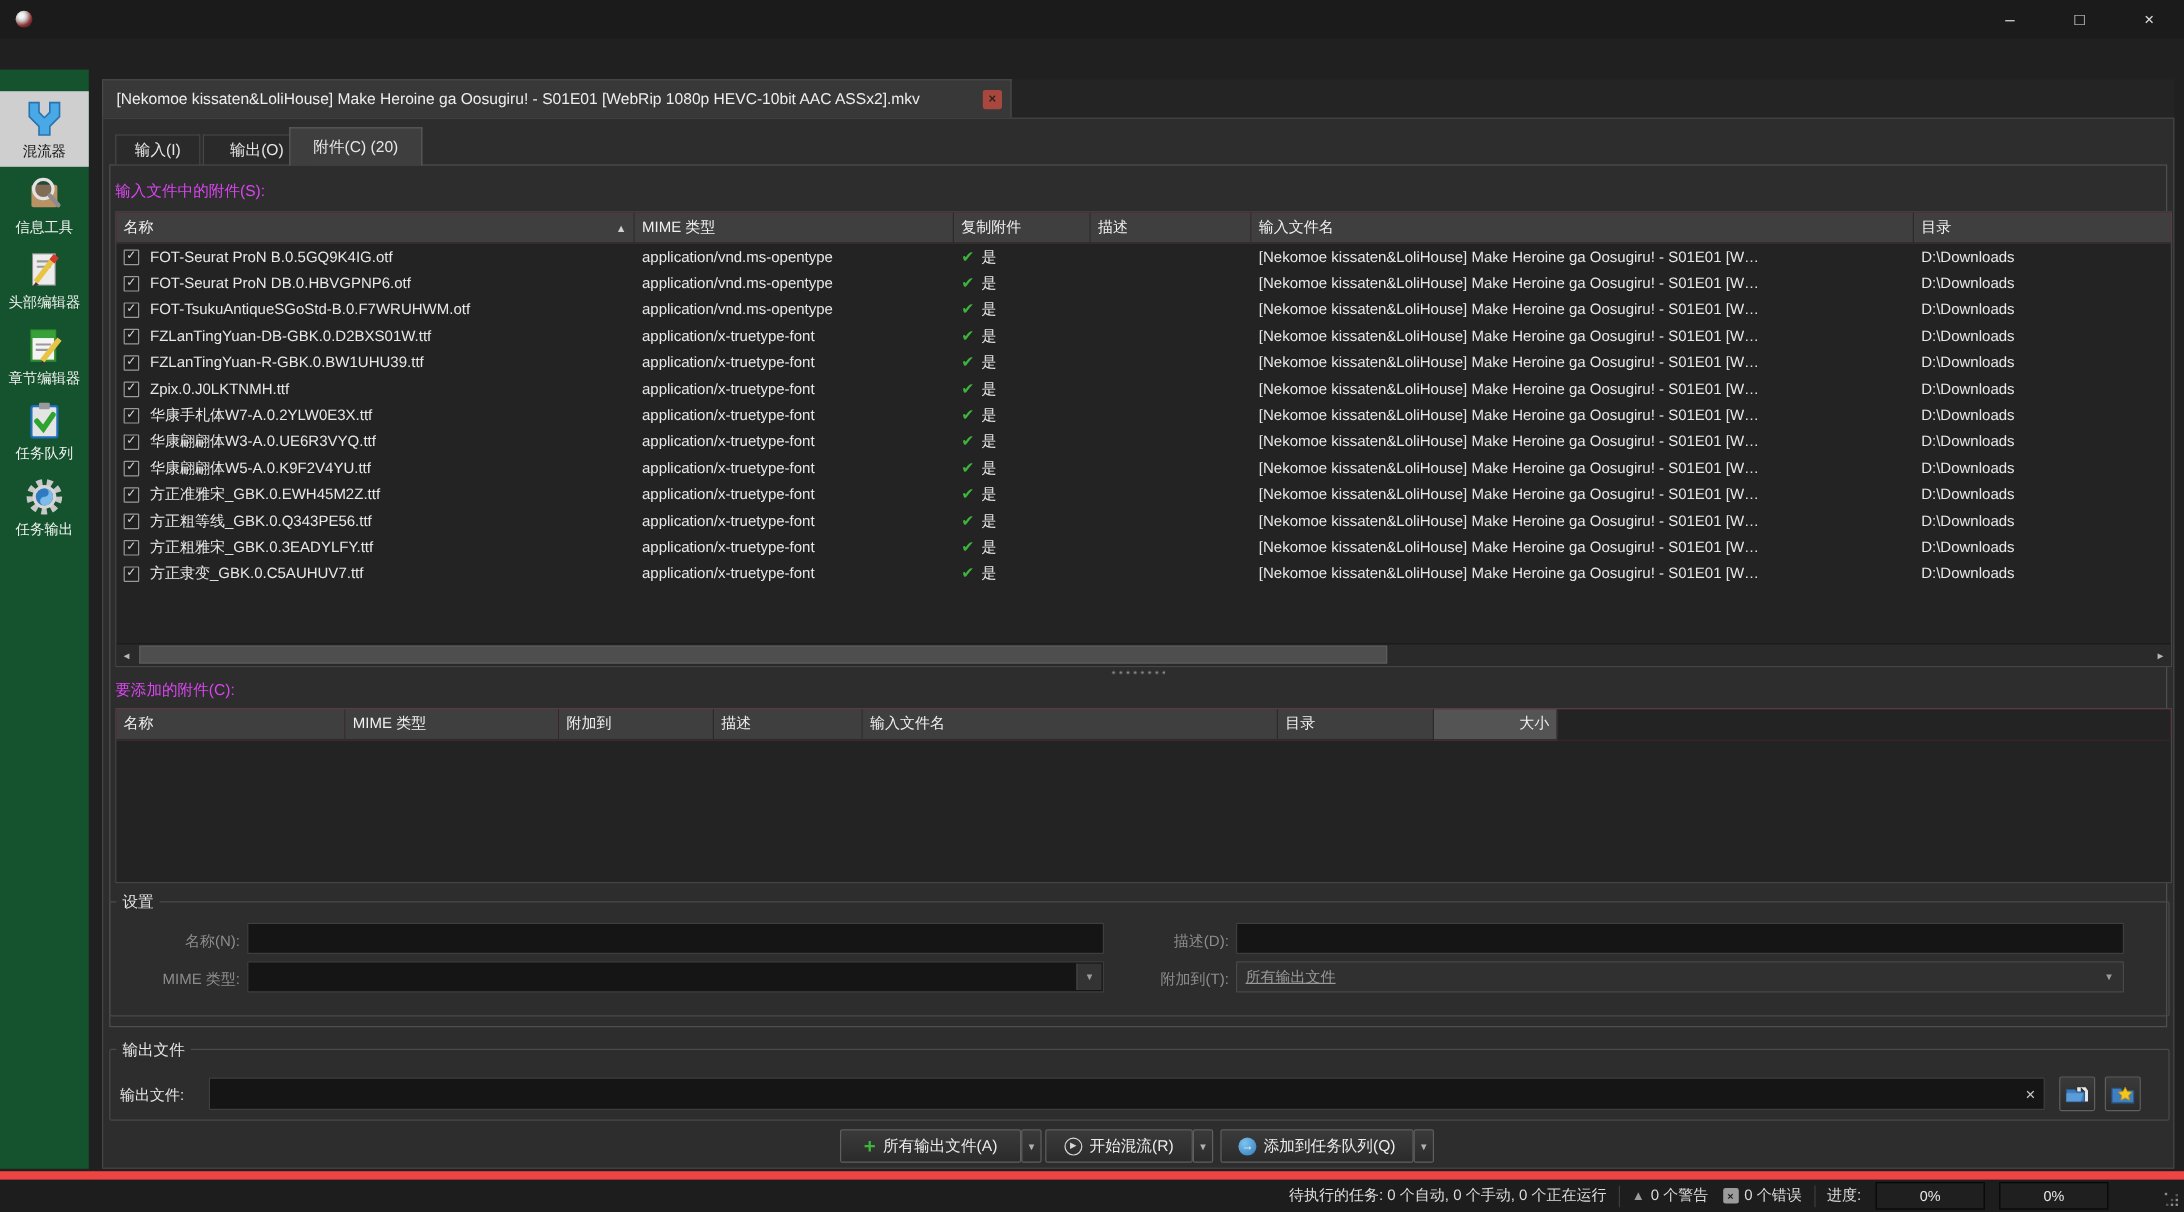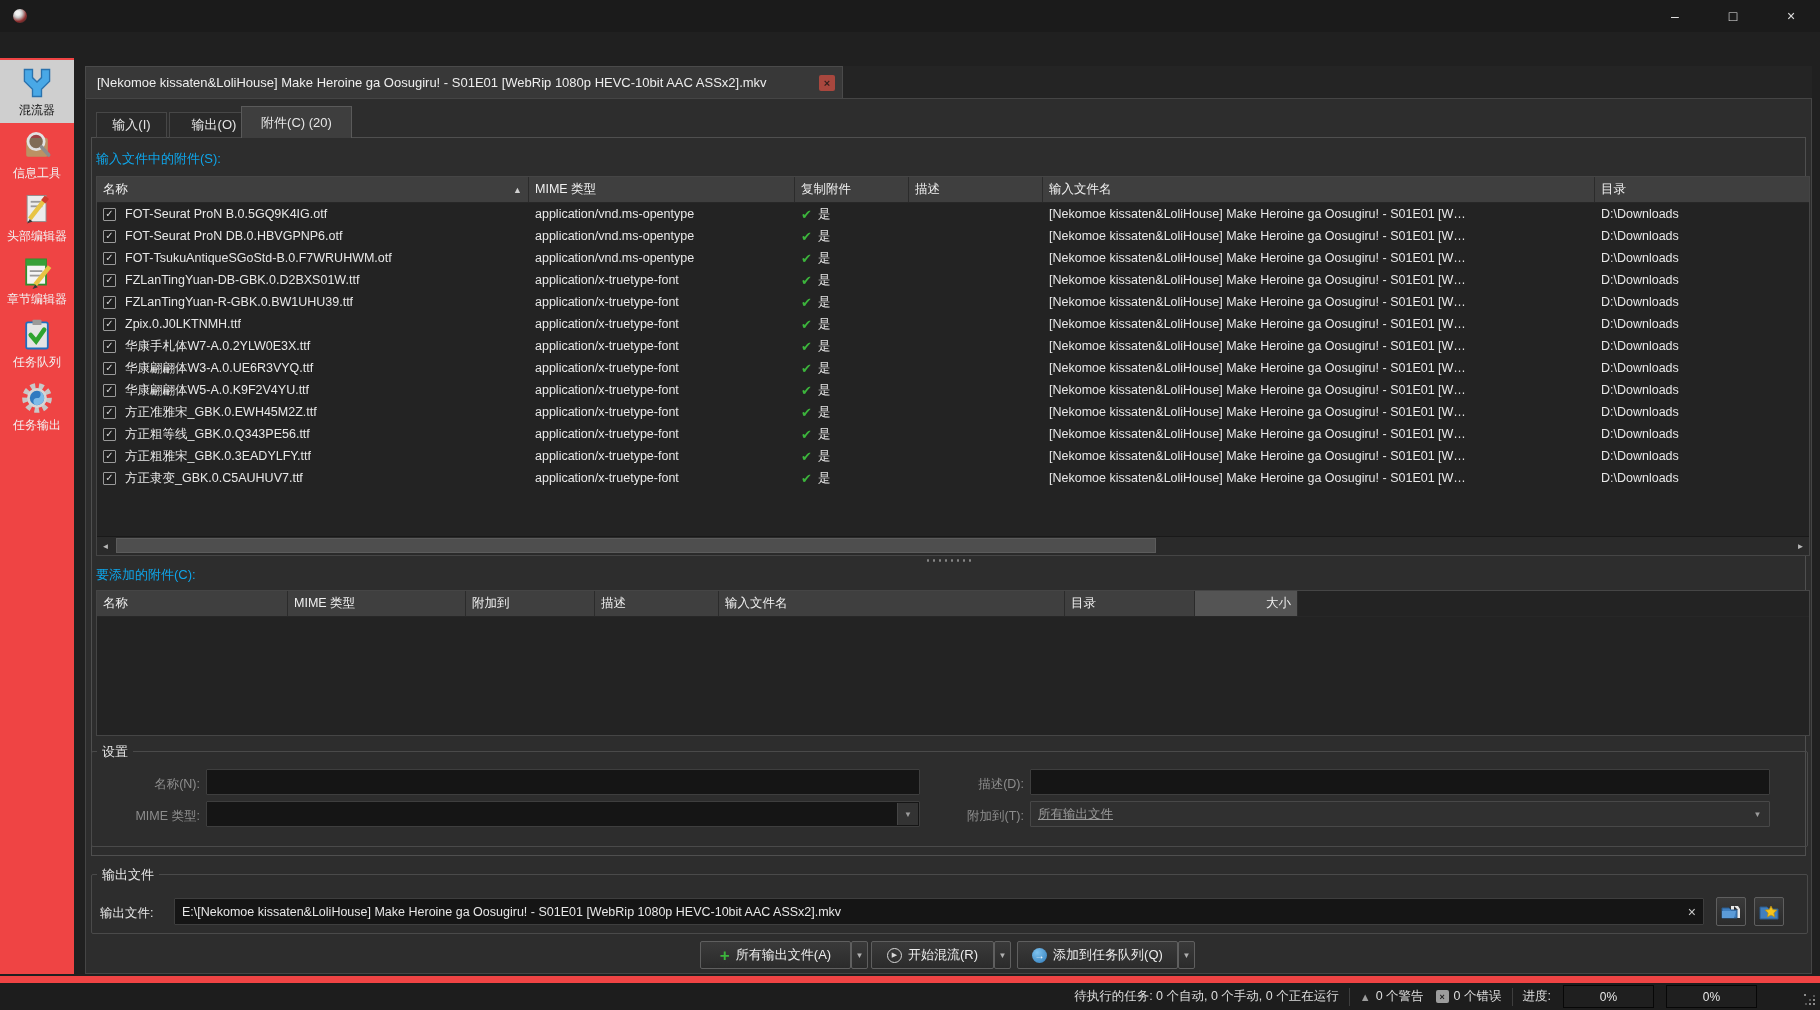--- a/index.html
+++ b/index.html
@@ -12,42 +12,42 @@
     background:radial-gradient(circle at 35% 30%, #f2f2f2 15%, #c9c9c9 32%, #8d2f2f 62%, #262626 95%); }
   .win-title { position:absolute; left:36px; top:0; line-height:32px; font-size:13px; color:#dcdcdc; white-space:nowrap; }
   .win-controls { position:absolute; right:0; top:0; height:32px; display:flex; }
   .win-btn { width:58px; height:32px; display:flex; align-items:center; justify-content:center; font-size:14px; color:#e0e0e0; }
 
   
   .menubar { position:absolute; left:0; top:32px; width:1820px; height:26px; background:#1e1e1e; display:flex; align-items:center; padding-left:4px; }
   .menu-item { padding:3px 11px; font-size:13.5px; color:#e4e4e4; white-space:nowrap; }
 
   
-  .sidebar { position:absolute; left:0; top:58px; width:74px; height:916px; background:#ef4444; padding-top:2px; }
+  .sidebar { position:absolute; left:0; top:58px; width:74px; height:916px; background:#14532d; padding-top:18px; }
   .side-item { width:74px; padding:5px 0 4px; text-align:center; }
   .side-item svg { display:block; margin:0 auto; }
   .side-label { font-size:12px; color:#f2f2f2; margin-top:1px; white-space:nowrap; }
   .side-item.selected { background:#cfcfcf; }
   .side-item.selected .side-label { color:#141414; }
 
   
   .tabstrip { position:absolute; left:85px; top:66px; width:1727px; height:32px; background:#242424; }
   .file-tab { position:absolute; left:0; top:0; width:758px; height:32px; background:#383838; border:1px solid #4a4a4a; border-bottom:none; }
   .file-tab-label { position:absolute; left:11px; top:0; line-height:31px; font-size:13px; color:#eeeeee; width:715px; white-space:nowrap; overflow:hidden; }
   .tab-close { position:absolute; right:7px; top:8px; width:16px; height:16px; background:#a8473e; border-radius:2px;
     display:flex; align-items:center; justify-content:center; font-size:11px; font-weight:bold; color:#33211e; }
 
   
   .tabpage { position:absolute; left:85px; top:98px; width:1727px; height:876px; background:#2d2d2d; border:1px solid #454545; }
   .subtab { position:absolute; height:26px; background:#2a2a2a; border:1px solid #474747; color:#e6e6e6; font-size:13px;
     display:flex; align-items:center; justify-content:center; z-index:2; }
   .subtab.active { background:#3e3e3e; border-color:#5a5a5a; border-bottom:none; z-index:4; }
   .inner-frame { position:absolute; left:91px; top:137px; width:1715px; height:719px; border:1px solid #4f4f4f; z-index:1; }
 
-  .sec-label { position:absolute; font-size:13px; color:#0ea5e9; white-space:nowrap; z-index:3; }
+  .sec-label { position:absolute; font-size:13px; color:#d946ef; white-space:nowrap; z-index:3; }
 
   
   .tbl { position:absolute; background:#232323; border:1px solid #454545; z-index:3; overflow:hidden; }
   .thead { display:flex; height:26px; background:#be185d; }
   .th { height:26px; background:#3f3f3f; border-right:1px solid #2b2b2b; border-bottom:1px solid #272727;
     font-size:12.5px; color:#f0f0f0; display:flex; align-items:center; padding:0 6px; white-space:nowrap; overflow:hidden; }
   .th .sort-arrow { margin-left:auto; font-size:9px; color:#d0d0d0; }
   .trow { display:flex; height:22px; align-items:center; }
   .c { height:22px; display:flex; align-items:center; padding-left:6px; font-size:12.5px; color:#e8e8e8; white-space:nowrap; overflow:hidden; }
   .cb { width:13px; height:13px; background:#1f1f1f; border:1px solid #9a9a9a; border-radius:1px; margin-right:9px; flex:none;
@@ -515,21 +515,20 @@
   <div class="inp combo-lite" style="left:1030px; top:801px; width:740px; height:26px;">
     <span>所有输出文件</span>
     <span class="combo-arrow" style="background:transparent; border-left:none;">▼</span>
   </div>
 
   <div class="groupbox" style="left:91px; top:874px; width:1717px; height:60px;"></div>
   <div class="gb-label" style="left:97px; top:866px;">输出文件</div>
 
   <div class="fld-label" style="left:100px; top:905px; width:68px; text-align:left; color:#e6e6e6;">输出文件:</div>
   <div class="inp" style="left:174px; top:898px; width:1530px; height:27px; padding-right:26px;">
-    <span>E:\[Nekomoe kissaten&amp;LoliHouse] Make Heroine ga Oosugiru! - S01E01 [WebRip 1080p HEVC-10bit AAC ASSx2].mkv</span>
     <span class="clear-x">×</span>
   </div>
   <div class="tool-btn" style="left:1716px; top:897px;">
     <svg width="20" height="16" viewBox="0 0 20 16">
       <path d="M10 2h7l2 3v9h-9z" fill="#e8e8e8"></path>
       <path d="M13 2l4 4h-4z" fill="#2a2a2a"></path>
       <path d="M1 4h7l2 2h6v8H1z" fill="#3f7fc0" stroke="#2a5a8c"></path>
       <path d="M1 7h14l-2 7H1z" fill="#5b9bd8"></path>
     </svg>
   </div>

